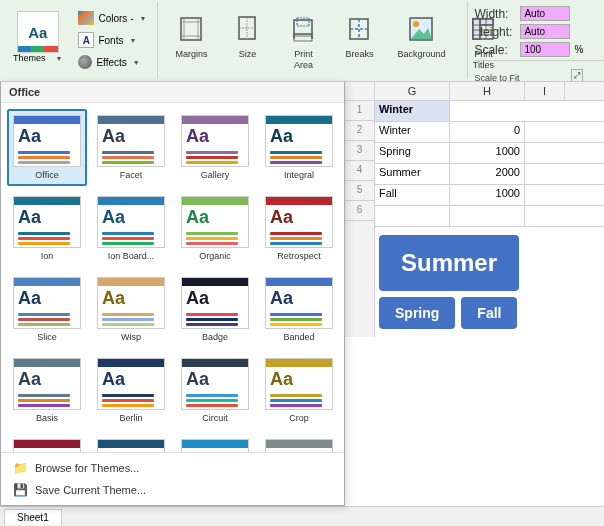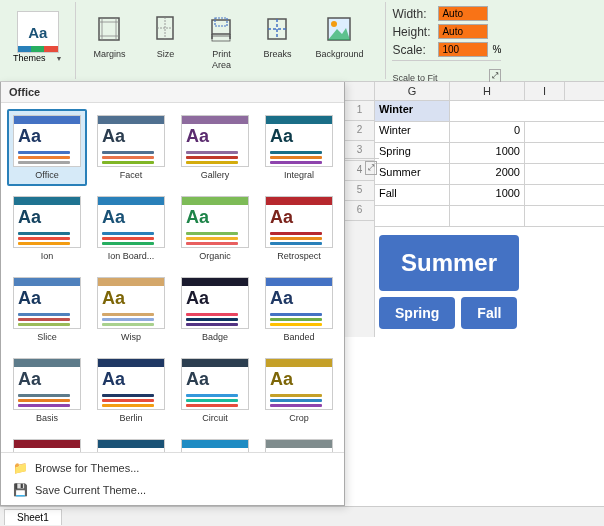--- a/index.html
+++ b/index.html
@@ -102,21 +102,21 @@
     }
 
     .ribbon-btn-label {
       font-size: 9px;
       color: #333;
       text-align: center;
       line-height: 1.2;
     }
 
     .page-setup-group {
-      flex-direction: row;
+      flex-direction: column;
       align-items: flex-start;
       padding-top: 4px;
     }
 
     
     .scale-group {
       padding: 4px 6px;
       display: flex;
       flex-direction: column;
       gap: 3px;
@@ -125,21 +125,21 @@
       display: flex;
       align-items: center;
       gap: 4px;
       font-size: 10px;
     }
     .scale-input {
       width: 50px;
       border: 1px solid #aaa;
       padding: 1px 3px;
       font-size: 10px;
-      background: #f97316;
+      background: #f0abfc;
     }
     .scale-label-text { font-size: 12px; color: #333; width: 42px; }
     .scale-group-label { font-size: 9px; color: #444; margin-top: auto; text-align: center; }
 
     
     .dropdown-arrow {
       font-size: 7px;
       color: #555;
       margin-left: 2px;
     }
@@ -286,20 +286,37 @@
 
   <div class="ribbon-group" style="flex-direction:row; align-items:flex-start; padding-top:4px;">
     <div class="themes-btn">
       <div class="themes-icon">
         <span style="font-size:15px; font-weight:bold; color:#1a5276; z-index:1;">Aa</span>
       </div>
       <span style="font-size:9px; display:flex; align-items:center; gap:8px;">
         <span>Themes</span>
         <span class="dropdown-arrow">▼</span>
       </span>
+    </div>
+    <div class="ribbon-sub-btns" style="margin-top:2px;">
+      <div class="sub-btn">
+        <div class="sub-icon" style="background:linear-gradient(135deg,#4472c4,#ed7d31,#a5a5a5,#ffc000); width:16px; height:14px;"></div>
+        <span>Colors -</span>
+        <span class="dropdown-arrow">▼</span>
+      </div>
+      <div class="sub-btn">
+        <div class="sub-icon" style="background:white; border:1px solid #aaa; color:#1f3864; font-weight:bold; font-size:10px;">A</div>
+        <span>Fonts</span>
+        <span class="dropdown-arrow">▼</span>
+      </div>
+      <div class="sub-btn">
+        <div class="sub-icon" style="background:radial-gradient(circle at 40% 40%, #aaa, #555); border-radius:50%; width:14px; height:14px;"></div>
+        <span>Effects</span>
+        <span class="dropdown-arrow">▼</span>
+      </div>
     </div>
   </div>
 
   <div class="ribbon-group page-setup-group" style="flex-wrap:wrap; width:310px; gap:2px;">
     <div style="display:flex; flex-direction:column; height:74px; justify-content:space-between; align-items:center;">
       <div class="ribbon-btn-large">
         <div class="ribbon-icon-lg">
           <svg width="28" height="28" viewBox="0 0 28 28">
               <rect x="4" y="3" width="20" height="22" fill="none" stroke="#555" stroke-width="1.5"></rect>
               <line x1="7" y1="3" x2="7" y2="25" stroke="#888" stroke-width="0.8"></line>

